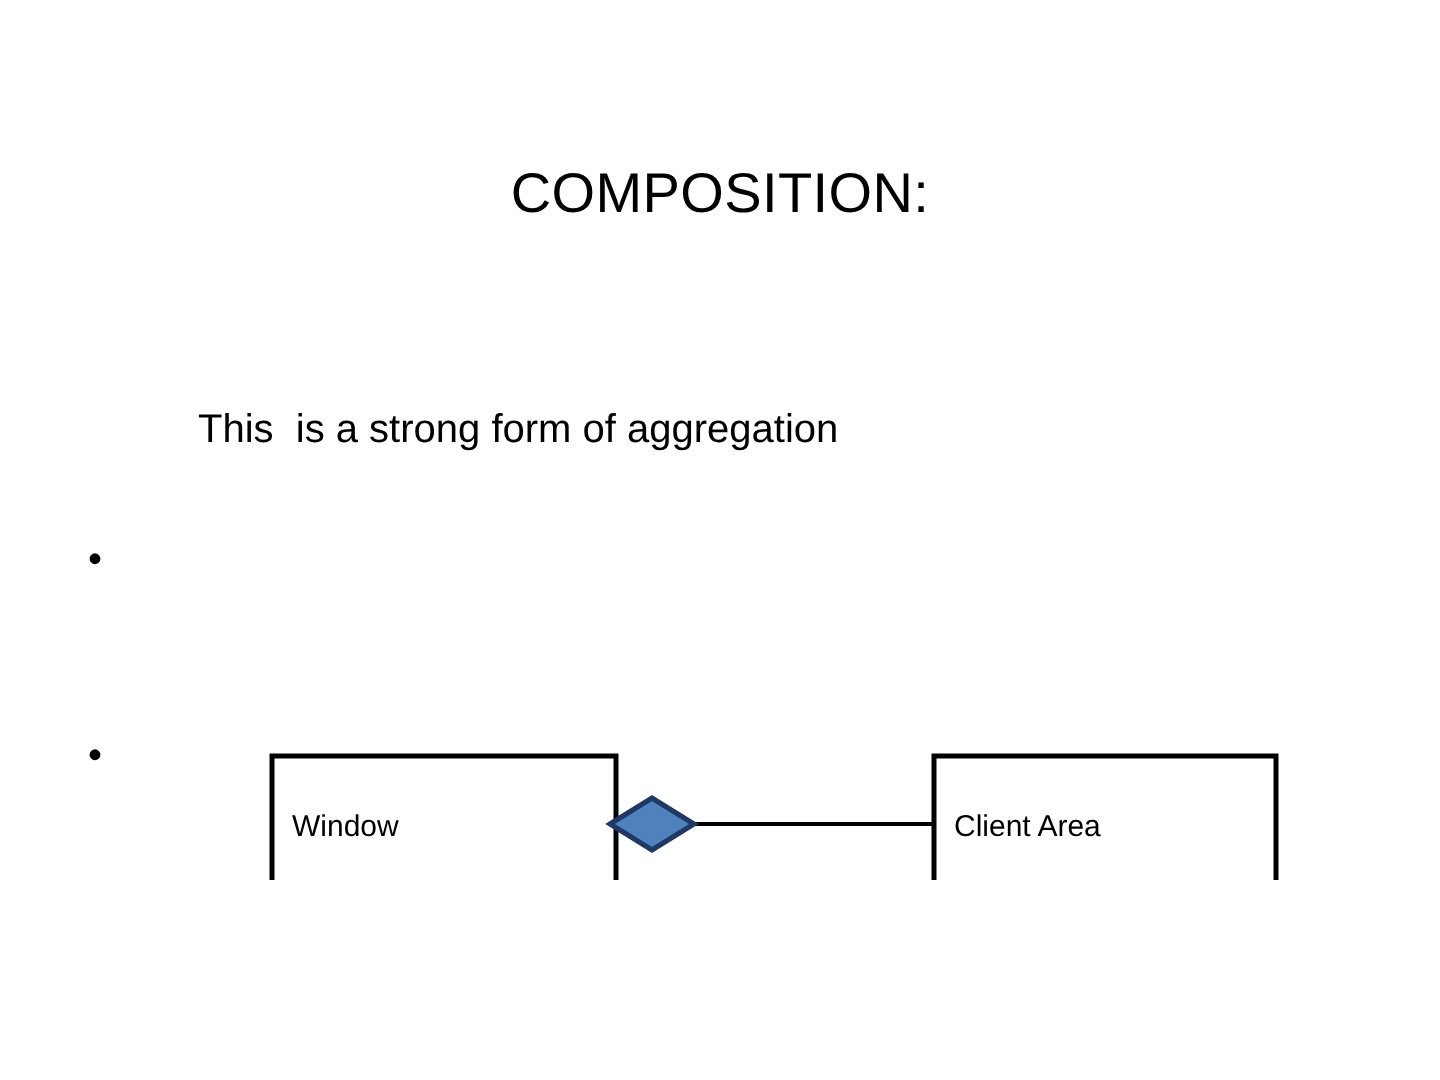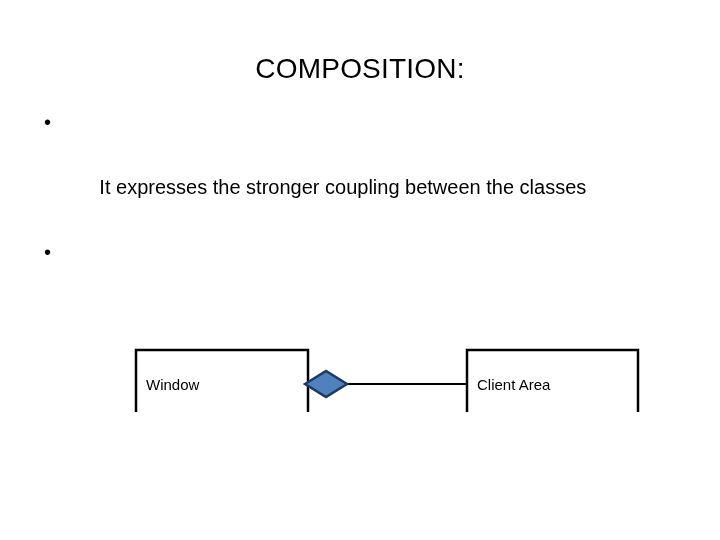--- a/index.html
+++ b/index.html
@@ -10,20 +10,21 @@
   }
   body {
     font-family: "Liberation Sans", sans-serif;
   }
   #slide {
     position: relative;
     width: 720px;
     height: 412px;
     background: #ffffff;
     overflow: hidden;
+    margin-top: 28px;
   }
 
   
   #slide-title {
     position: absolute;
     left: 0;
     top: 52px;
     width: 720px;
     text-align: center;
     font-size: 28px;
@@ -96,24 +97,27 @@
 </style>
 </head>
 <body>
 
 <div id="slide">
 
   <div id="slide-title">COMPOSITION:</div>
 
   <div id="body-list">
 
+    <div class="body-line no-bullet">
+      
+      <span class="body-text">This  is a strong form of aggregation</span>
+    </div>
 
     <div class="body-line">
       <span class="bullet-glyph">•</span>
-      <span class="body-text">It expresses the stronger coupling between the classes</span>
     </div>
 
     <div class="body-line">
       <span class="bullet-glyph">•</span>
     </div>
 
     <div class="body-line continuation">
       
       
     </div>

